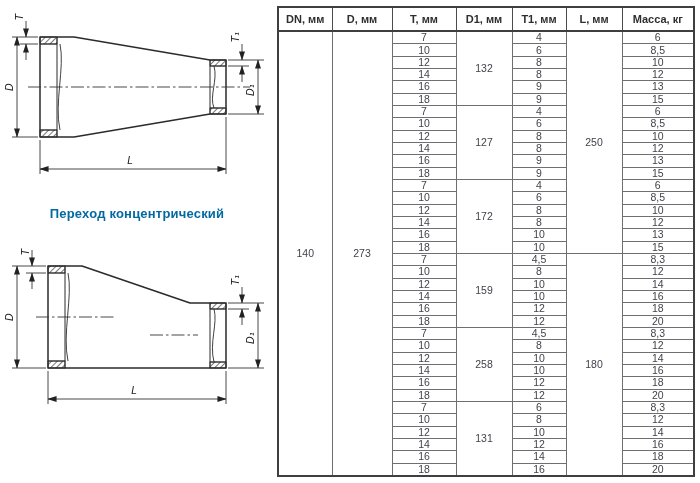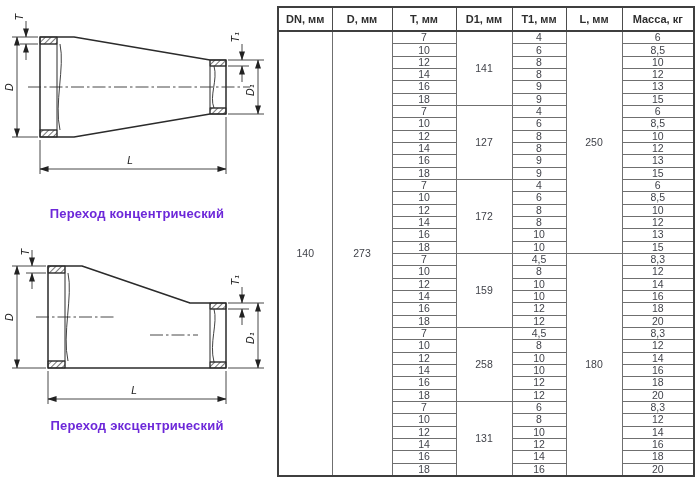--- a/index.html
+++ b/index.html
@@ -8,21 +8,21 @@
     background:#ffffff;
     font-family:"Liberation Sans", sans-serif;
   }
   
   .left-panel{position:absolute;left:2px;top:0;width:273px;height:483px;}
   .drawing{display:block;}
   .drawing.concentric{position:absolute;left:0;top:12px;width:270px;height:172px;}
   .drawing.eccentric{position:absolute;left:0;top:246px;width:270px;height:172px;}
   .caption{
     position:absolute;left:0;width:270px;text-align:center;
-    font-size:13px;font-weight:700;color:#6d28d9;letter-spacing:.2px;
+    font-size:13px;font-weight:700;color:#0369a1;letter-spacing:.2px;
   }
   .caption.c1{top:206px;}
   .caption.c2{top:418px;}
   .outline{fill:none;stroke:#2b2b2b;stroke-width:1.5;stroke-linejoin:round;}
   .thin{fill:none;stroke:#2b2b2b;stroke-width:1;}
   .dim{stroke:#333;stroke-width:0.9;fill:none;}
   .cline{stroke:#333;stroke-width:0.9;fill:none;stroke-dasharray:13 3 2.5 3;}
   .wavy{fill:none;stroke:#2b2b2b;stroke-width:0.9;}
   .dimlabel{
     font-family:"DejaVu Sans", sans-serif;font-style:italic;
@@ -155,21 +155,20 @@
       <line class="dim" x1="226" y1="122" x2="262" y2="122"></line>
       <line class="dim" x1="256" y1="57" x2="256" y2="122" marker-start="url(#arr2)" marker-end="url(#arr2)"></line>
       <text class="dimlabel" transform="translate(252,98) rotate(-90)">D₁</text>
 
       <line class="dim" x1="46" y1="125" x2="46" y2="158"></line>
       <line class="dim" x1="224" y1="125" x2="224" y2="158"></line>
       <line class="dim" x1="46" y1="153" x2="224" y2="153" marker-start="url(#arr2)" marker-end="url(#arr2)"></line>
       <text class="dimlabel" x="132" y="148" text-anchor="middle">L</text>
     </g>
   </svg>
-  <div class="caption c2">Переход эксцентрический</div>
 </div>
 
 <div class="right-panel">
   <table class="spec">
     <colgroup>
       <col style="width:54px">
         <col style="width:60px">
         <col style="width:64px">
       <col style="width:56px">
         <col style="width:54px">
@@ -185,21 +184,21 @@
         <th>T1, мм</th>
         <th>L, мм</th>
         <th>Масса, кг</th>
       </tr>
     </thead>
     <tbody>
         <tr>
           <td rowspan="36">140</td>
           <td rowspan="36">273</td>
           <td>7</td>
-          <td rowspan="6">141</td>
+          <td rowspan="6">132</td>
           <td>4</td>
           <td rowspan="18">250</td>
           <td>6</td>
         </tr>
         <tr>
           <td>10</td>
           <td>6</td>
           <td>8,5</td>
         </tr>
         <tr>

